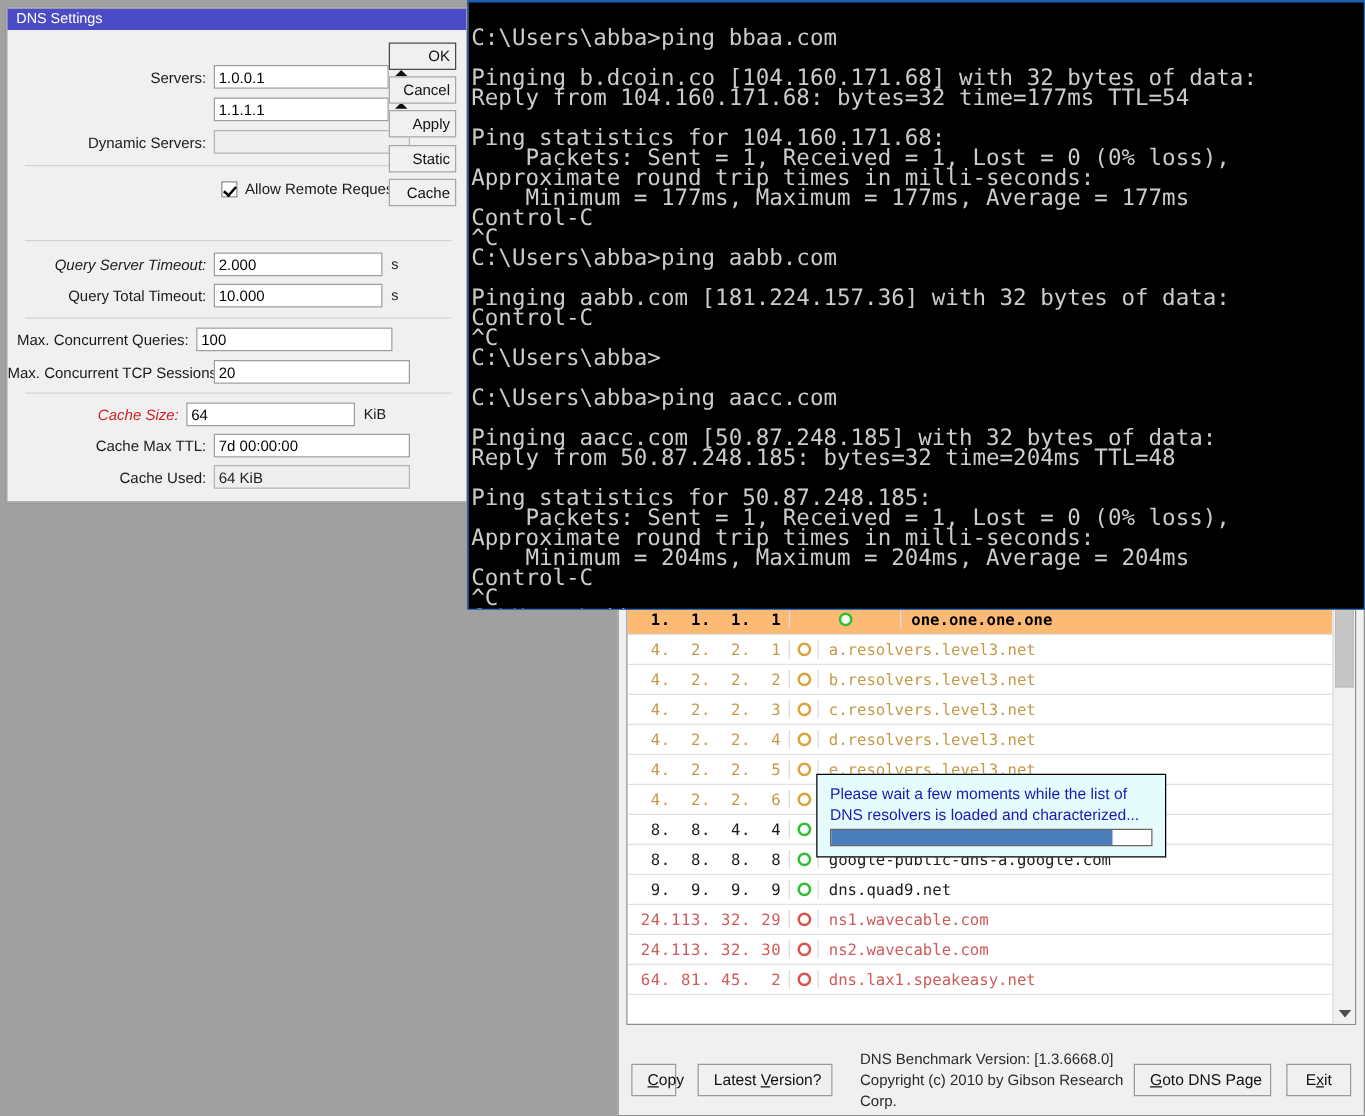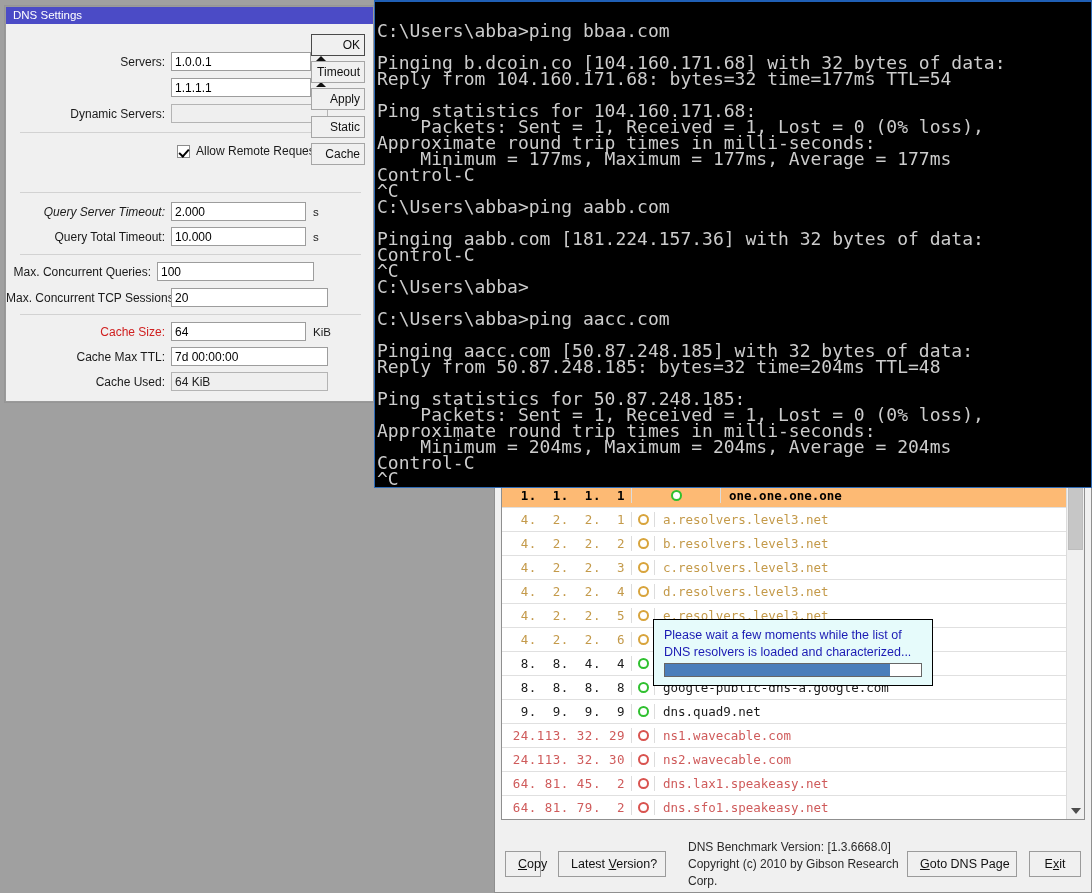--- a/index.html
+++ b/index.html
@@ -240,38 +240,38 @@
       </div>
 
       <div class="form-row" style="left:0;top:264px;">
         <div class="form-label" style="width:165px;">Max. Concurrent TCP Sessions:</div>
         <input class="fld" style="width: 157px;" value="20">
       </div>
 
       <div class="sep" style="top:290px;"></div>
 
       <div class="form-row" style="left:0;top:298px;">
-        <div class="form-label red" style="width:165px;">Cache Size:</div>
+        <div class="form-label red" style="width:143px;font-style:italic;">Cache Size:</div>
         <input class="fld" style="width: 135px;" value="64">
         <span class="unit">KiB</span>
       </div>
 
       <div class="form-row" style="left:0;top:323px;">
         <div class="form-label" style="width:165px;">Cache Max TTL:</div>
         <input class="fld" style="width: 157px;" value="7d 00:00:00">
       </div>
 
       <div class="form-row" style="left:0;top:348px;">
         <div class="form-label" style="width:165px;">Cache Used:</div>
         <input class="fld readonly" style="width: 157px;" readonly="" value="64 KiB">
       </div>
 
       <div class="btncol">
         <div class="dlgbtn default">OK</div>
-        <div class="dlgbtn">Timeout</div>
+        <div class="dlgbtn">Cancel</div>
         <div class="dlgbtn">Apply</div>
         <div class="dlgbtn" style="margin-top:6px;">Static</div>
         <div class="dlgbtn">Cache</div>
       </div>
 
     </div>
   </div>
 
   <div id="benchmark">
 
@@ -360,27 +360,20 @@
               <span></span>
             </div>
             <div class="name c-red">ns2.wavecable.com</div>
           </div>
           <div class="row">
             <div class="ip c-red"> 64. 81. 45.  2</div>
             <div class="dot red">
               <span></span>
             </div>
             <div class="name c-red">dns.lax1.speakeasy.net</div>
-          </div>
-          <div class="row">
-            <div class="ip c-red"> 64. 81. 79.  2</div>
-            <div class="dot red">
-              <span></span>
-            </div>
-            <div class="name c-red">dns.sfo1.speakeasy.net</div>
           </div>
         </div>
 
       <div id="vscroll">
         <div id="vthumb"></div>
         <div id="vdown">
             <i></i>
           </div>
       </div>
 

